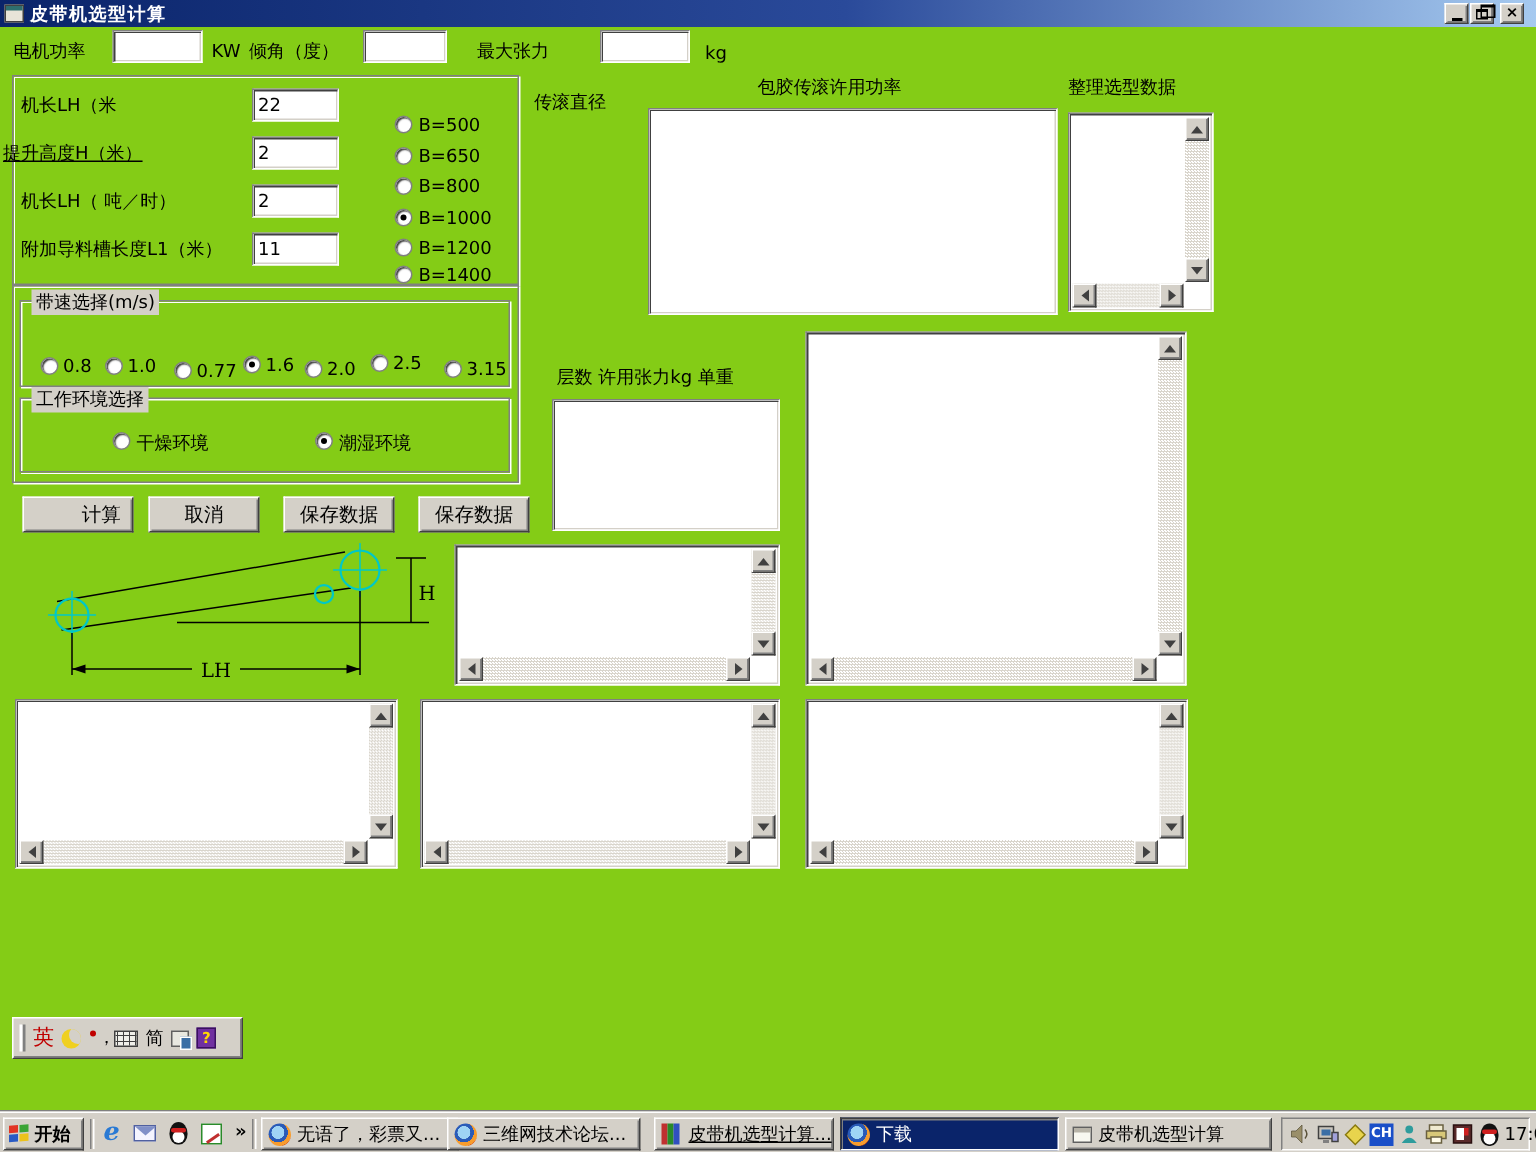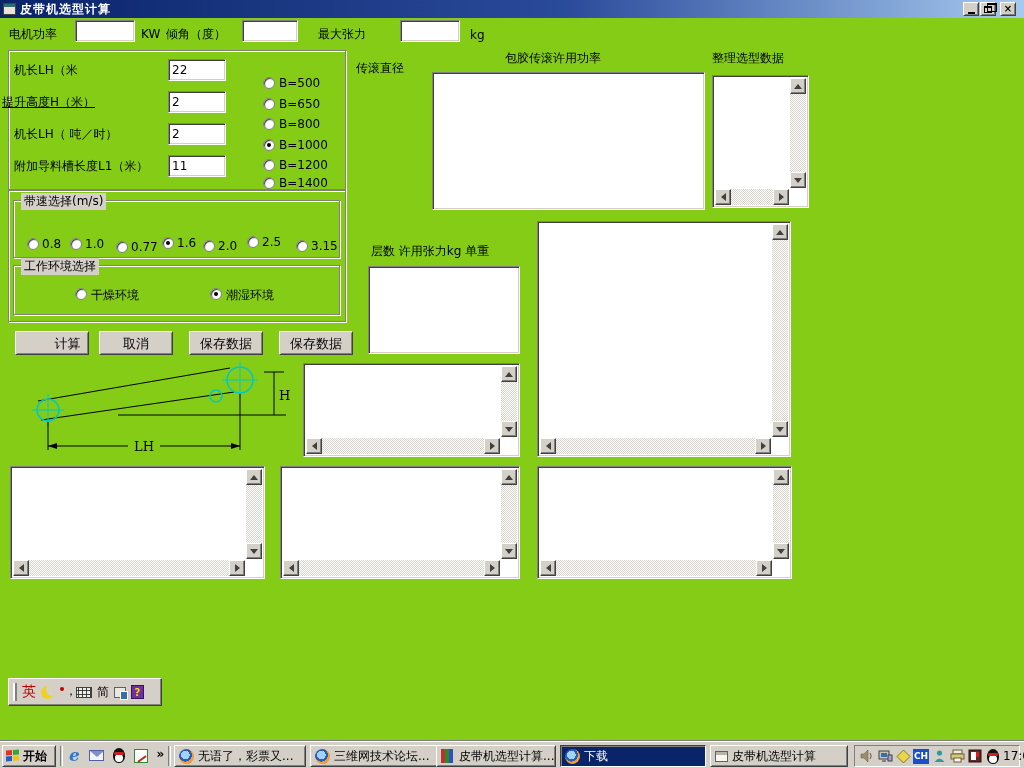--- a/index.html
+++ b/index.html
@@ -387,25 +387,25 @@
     <span class="qlico" style="left:132px;">
         <span class="noteico"></span>
       </span>
     <span class="qlico chevron" style="left:152px;top:3px;">»</span>
     <span class="tsep" style="left:168px;"></span>
 
     <div class="taskbtn" style="left:174px;width:132px;">
       <span class="ffx"></span>
       <span>无语了，彩票又...</span>
     </div>
-    <div class="taskbtn" style="left:310px;width:129px;">
+    <div class="taskbtn" style="left:298px;width:129px;">
       <span class="ffx"></span>
       <span>三维网技术论坛...</span>
     </div>
-    <div class="taskbtn" style="left:436px;width:120px;">
+    <div class="taskbtn" style="left:436px;width:120px;text-decoration:underline;">
       <span class="books">
           <i style="background:#c03030;"></i>
           <i style="background:#2a8a2a;"></i>
           <i style="background:#3050c0;"></i>
         </span>
       <span>皮带机选型计算...</span>
     </div>
     <div class="taskbtn active" style="left:560px;width:146px;">
       <span class="ffx"></span>
       <span>下载</span>

